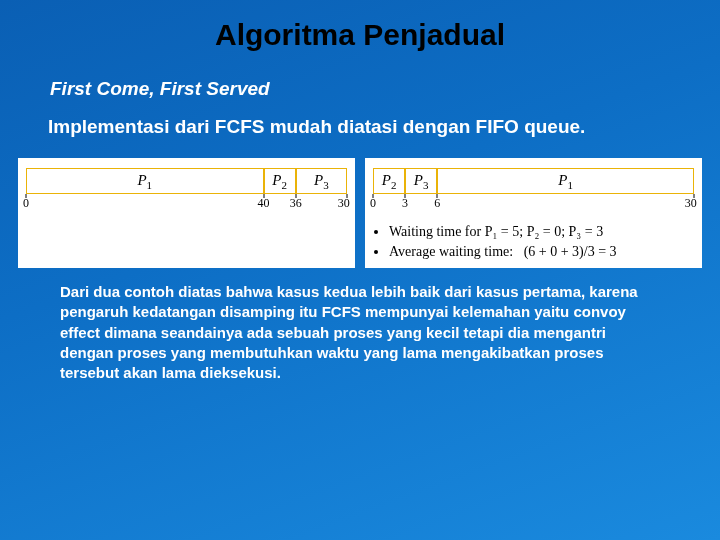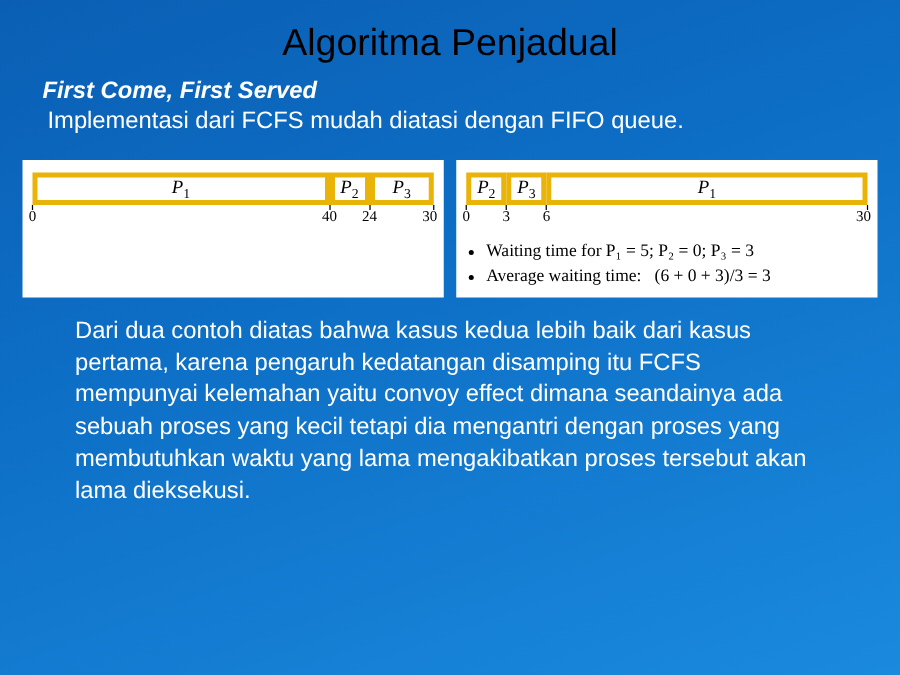--- a/index.html
+++ b/index.html
@@ -5,36 +5,36 @@
   html,body{margin:0;padding:0}
   body{
     width:720px;height:540px;
     background:linear-gradient(160deg,#0a5fb4 0%,#0d6ec5 40%,#1a8ade 100%);
     font-family:Arial,Helvetica,sans-serif;
     color:#fff;
     box-sizing:border-box;
     overflow:hidden;
   }
   .title{
-    font-size:30px;font-weight:normal;color:#000;
+    font-size:30px;font-weight:bold;color:#000;
     text-align:center;padding:18px 0 10px 0;
   }
   .intro{padding:0 34px 10px 34px}
-  .subtitle{font-size:19px;font-weight:bold;font-style:italic;margin:0}
-  .desc{font-size:19px;font-weight:normal;margin:2px 0 10px 4px}
+  .subtitle{font-size:19px;font-weight:bold;font-style:italic;margin:16px}
+  .desc{font-size:19px;font-weight:bold;margin:2px 0 10px 14px}
   .panels{display:flex;gap:10px;padding:0 18px}
   .panel{background:#fff;color:#000;font-family:"Times New Roman",serif;flex:1;padding:6px 6px 4px 6px}
   .gantt{position:relative;height:46px;margin:4px 2px 0 2px}
-  .bar{position:absolute;top:0;height:26px;border:4px solid #eab308;display:flex;align-items:center;justify-content:center;font-style:italic;font-size:15px;box-sizing:border-box;background:#fff}
+  .bar{position:absolute;top:0;height:26px;border:1px solid #eab308;display:flex;align-items:center;justify-content:center;font-style:italic;font-size:15px;box-sizing:border-box;background:#fff}
   .sub{font-size:11px;font-style:normal;vertical-align:sub}
   .tick{position:absolute;top:28px;font-size:12px;transform:translateX(-50%)}
   .tickline{position:absolute;top:26px;width:1px;height:4px;background:#000;transform:translateX(-0.5px)}
   .bullets{margin:10px 0 0 0;padding:0 0 0 18px;font-size:14px}
   .bullets li{margin:4px 0}
-  .conclusion{padding:14px 60px 0 60px;font-size:19px;font-weight:normal;line-height:1.35}
+  .conclusion{padding:14px 60px 0 60px;font-size:15px;font-weight:bold;line-height:1.35}
   .p1 .bar:nth-child(1){left:0;width:74%}
   .p1 .bar:nth-child(2){left:74%;width:10%}
   .p1 .bar:nth-child(3){left:84%;width:16%}
   .p2 .bar:nth-child(1){left:0;width:10%}
   .p2 .bar:nth-child(2){left:10%;width:10%}
   .p2 .bar:nth-child(3){left:20%;width:80%}
 </style>
 </head>
 <body>
 
@@ -56,21 +56,21 @@
           <span><span>P</span><span class="sub">2</span></span>
         </div>
       <div class="bar">
           <span><span>P</span><span class="sub">3</span></span>
         </div>
       <div class="tickline" style="left:0%"></div>
         <div class="tick" style="left:0%">0</div>
       <div class="tickline" style="left:74%"></div>
         <div class="tick" style="left:74%">40</div>
       <div class="tickline" style="left:84%"></div>
-        <div class="tick" style="left:84%">24</div>
+        <div class="tick" style="left:84%">36</div>
       <div class="tickline" style="left:100%"></div>
         <div class="tick" style="left:99%">30</div>
     </div>
   </div>
 
   <div class="panel">
     <div class="gantt p2">
       <div class="bar">
           <span><span>P</span><span class="sub">2</span></span>
         </div>

